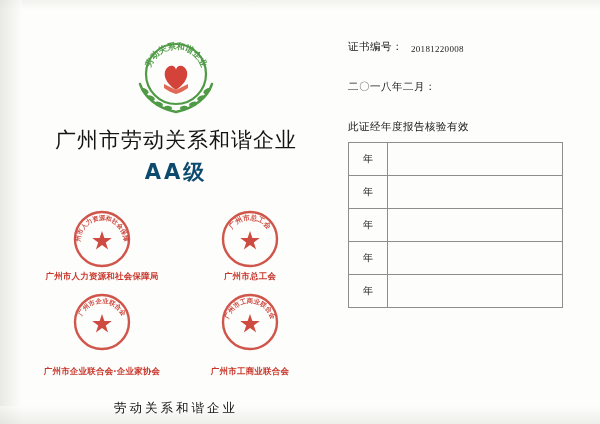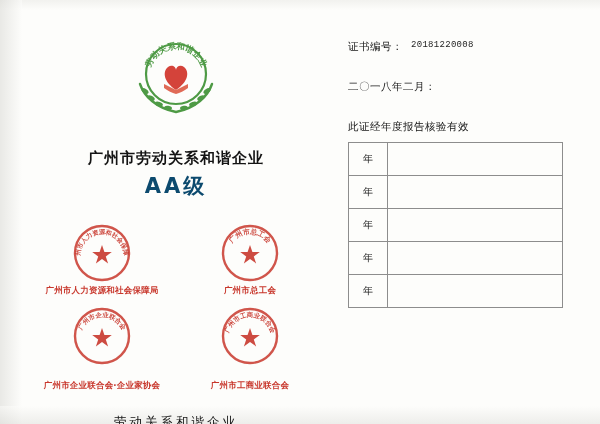--- a/index.html
+++ b/index.html
@@ -54,25 +54,25 @@
   .emblem-wrap {
     position: relative;
     width: 112px;
     height: 86px;
     margin: 0 auto 6px auto;
   }
   .emblem-wrap svg { display: block; }
 
   .cert-title {
     font-family: "DejaVu Sans", "Liberation Sans", sans-serif;
-    font-size: 15px;
-    font-weight: bold;
+    font-size: 21px;
+    font-weight: normal;
     letter-spacing: 1px;
     color: #141414;
-    margin-top: 28px;
+    margin-top: 6px;
     line-height: 1.35;
   }
   .cert-grade {
     font-family: "DejaVu Sans", "Liberation Sans", sans-serif;
     font-size: 21px;
     font-weight: bold;
     letter-spacing: 3px;
     color: #0c4a6e;
     margin-top: 4px;
   }
@@ -119,32 +119,32 @@
 
   
   .right {
     position: absolute;
     left: 348px;
     top: 40px;
     width: 222px;
   }
   .field-row {
     display: flex;
-    align-items: flex-start;
+    align-items: flex-end;
     margin-bottom: 26px;
   }
   .field-label {
     font-family: "DejaVu Sans", "Liberation Sans", sans-serif;
     font-size: 10.5px;
     color: #161616;
     white-space: nowrap;
     letter-spacing: .5px;
   }
   .field-value {
-    font-family: Liberation Mono, monospace;
+    font-family: Liberation Serif, serif;
     font-size: 9px;
     color: #1d1d1d;
     margin-left: 8px;
     letter-spacing: .3px;
   }
   .field-value.small-red {
     color: #2a2a2a;
     font-size: 8.5px;
   }
   .annual-note {

